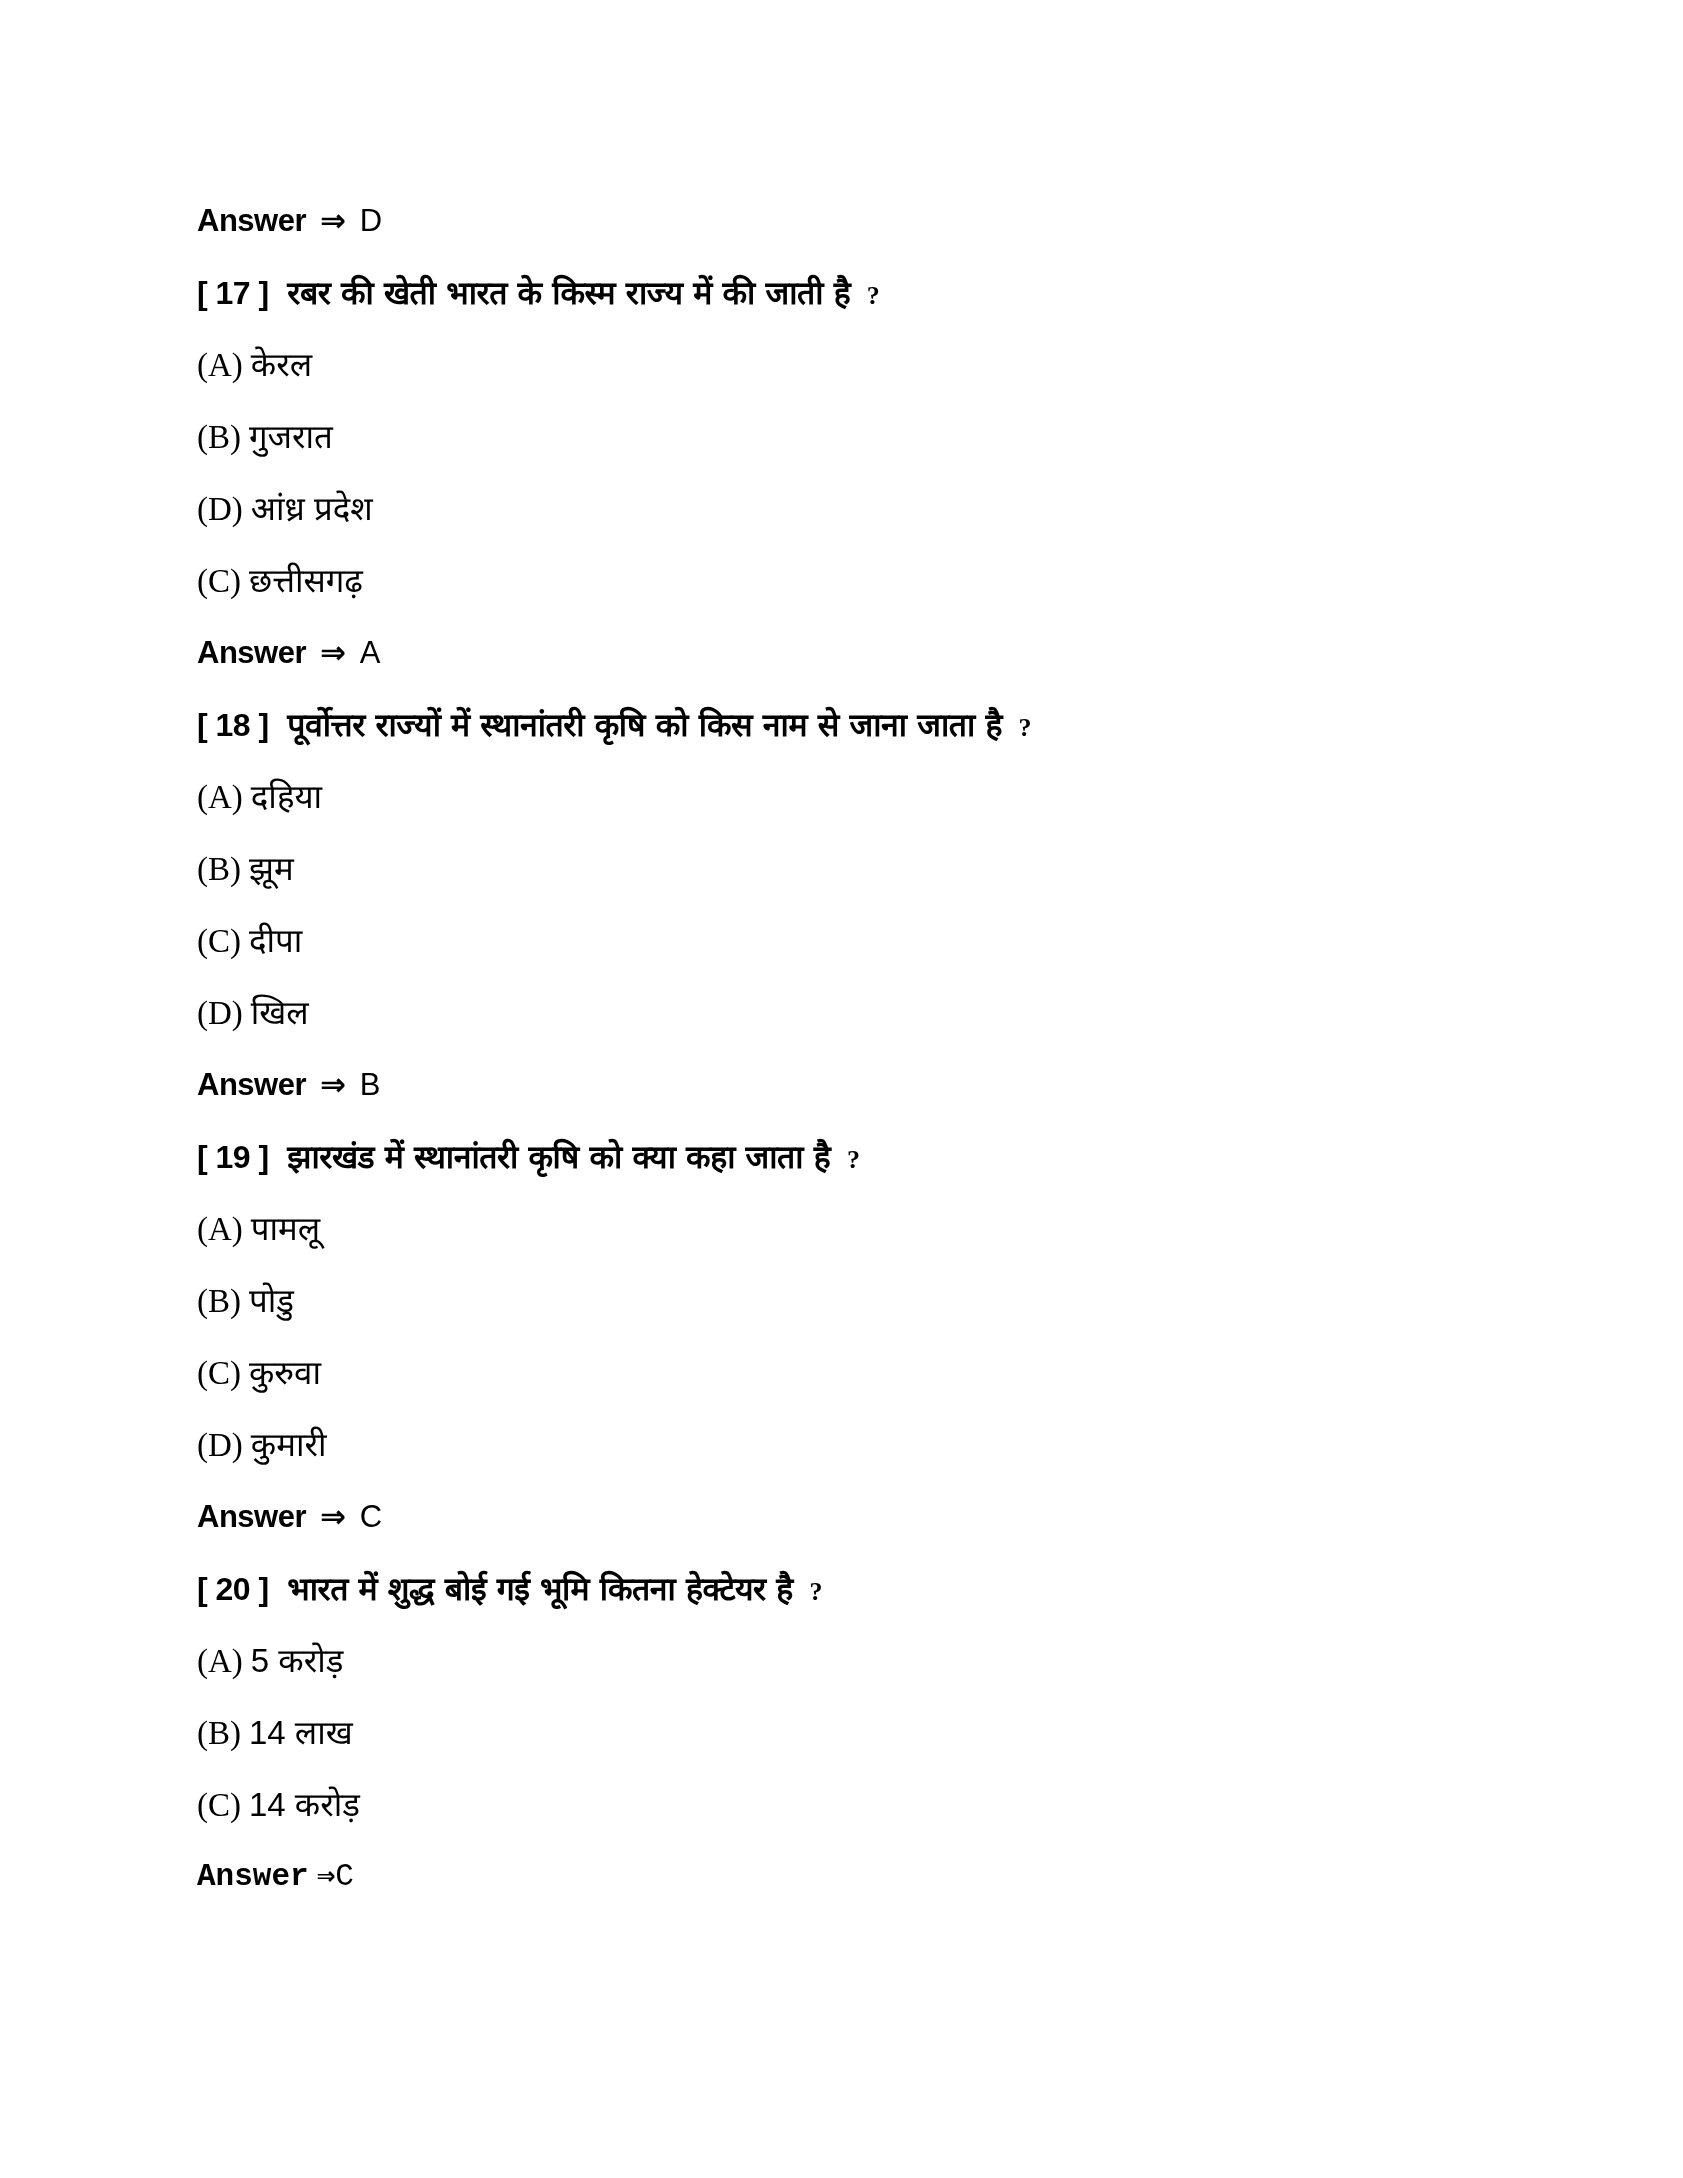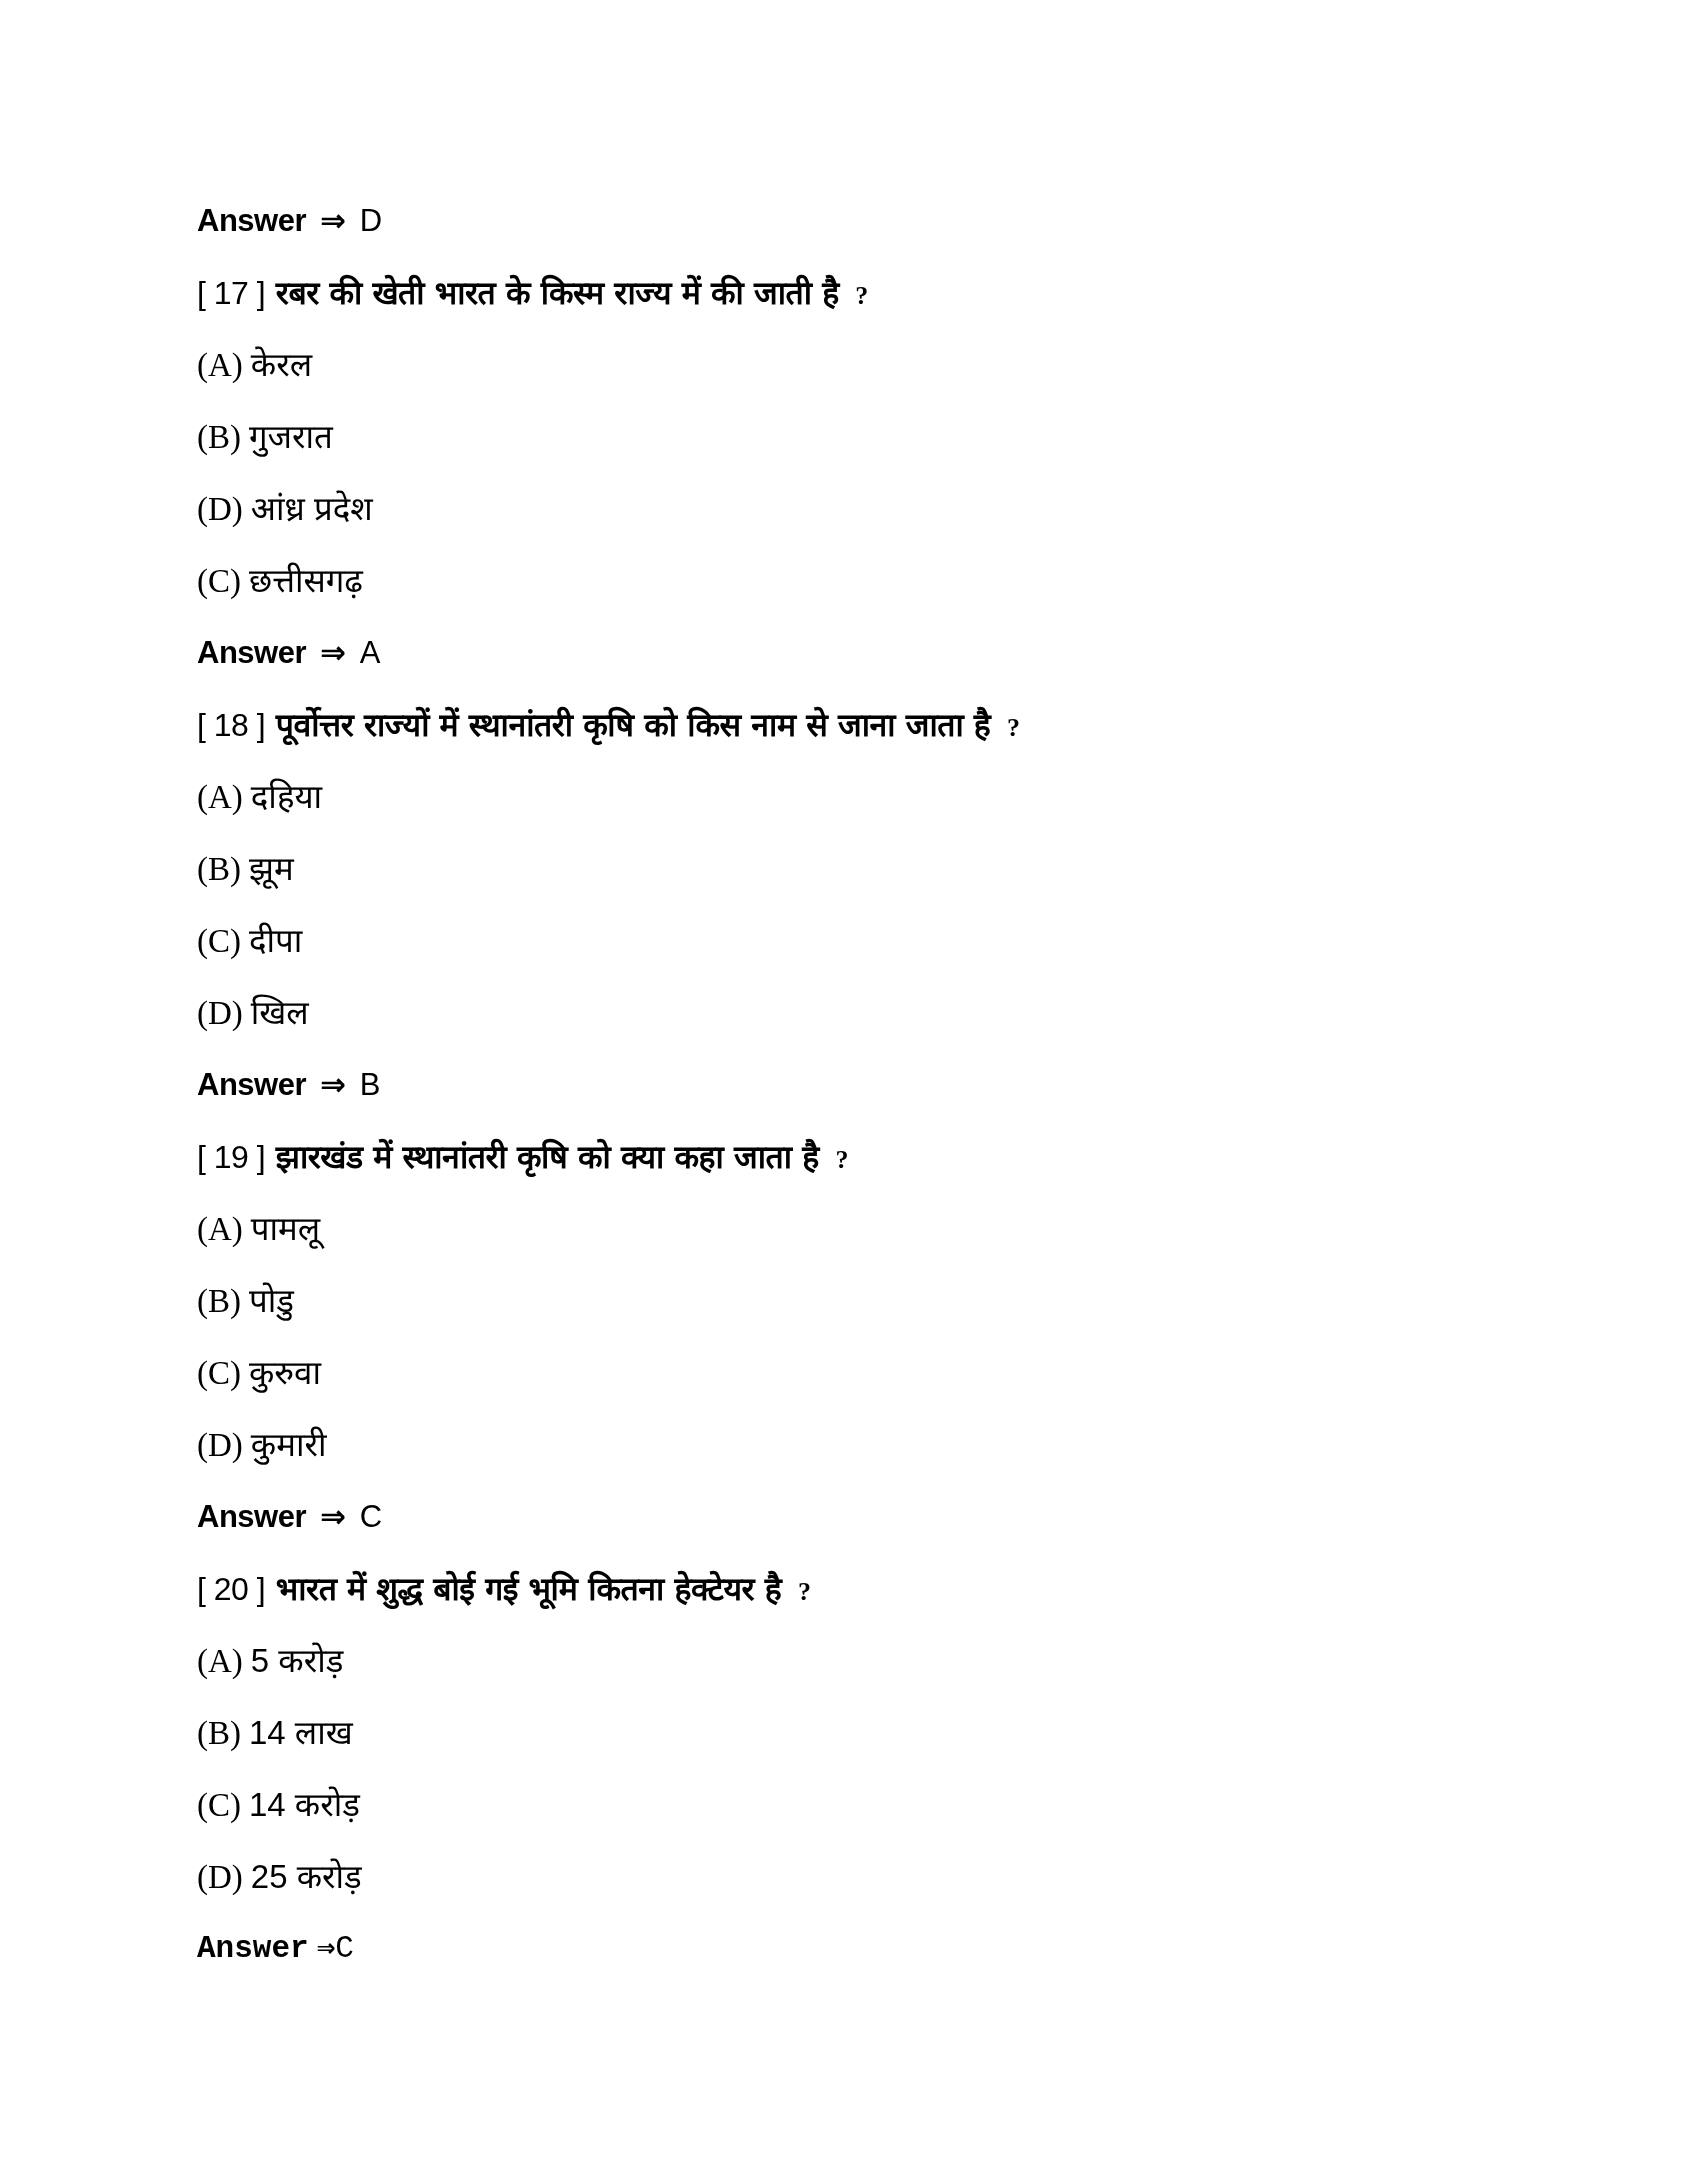--- a/index.html
+++ b/index.html
@@ -42,22 +42,22 @@
     }
     .answer.final .arrow { margin: 0 0 0 8px; }
     .question {
       font-family: "DejaVu Sans", "Liberation Sans", sans-serif;
       font-weight: bold;
       font-size: 32px;
       letter-spacing: -0.5px;
     }
     .question .qnum {
       font-family: "Liberation Sans", "DejaVu Sans", sans-serif;
-      font-weight: normal;
-      margin-right: 0;
+      font-weight: bold;
+      margin-right: 8px;
     }
     .question .qmark {
       font-family: "Liberation Serif", serif;
       font-size: 26px;
       margin-left: 6px;
     }
     .option {
       font-size: 33px;
     }
     .option .olabel {
@@ -155,21 +155,18 @@
   </div>
   <div class="line option">
     <span class="olabel">(A)</span><span class="otext">5 करोड़</span>
   </div>
   <div class="line option">
     <span class="olabel">(B)</span><span class="otext">14 लाख</span>
   </div>
   <div class="line option">
     <span class="olabel">(C)</span><span class="otext">14 करोड़</span>
   </div>
-  <div class="line option">
-    <span class="olabel">(D)</span><span class="otext">25 करोड़</span>
-  </div>
   <div class="line answer final">
     <span class="label">Answer</span><span class="arrow">⇒</span><span class="value">C</span>
   </div>
 
 </div>
 
 
 </body></html>

